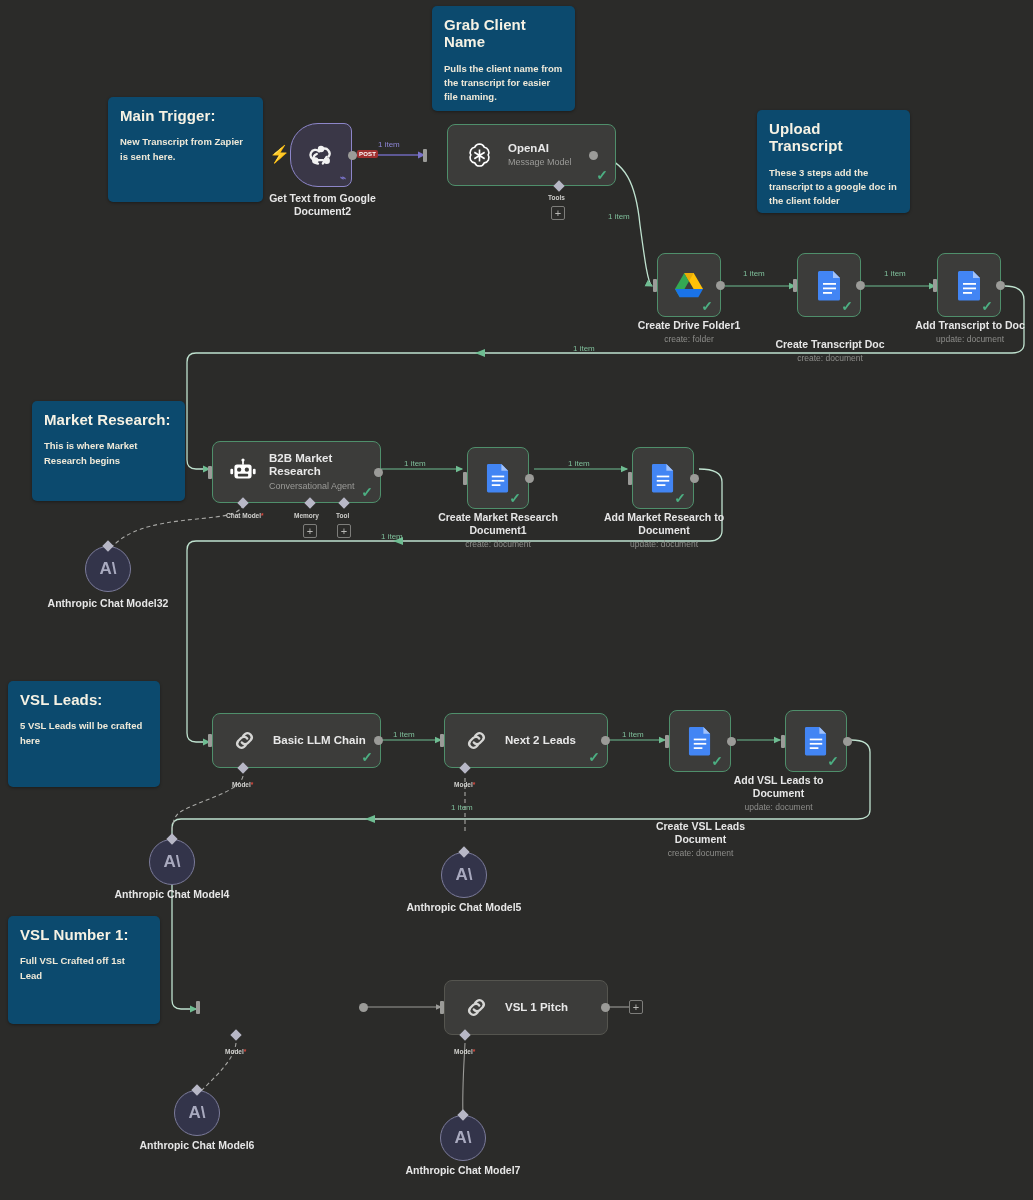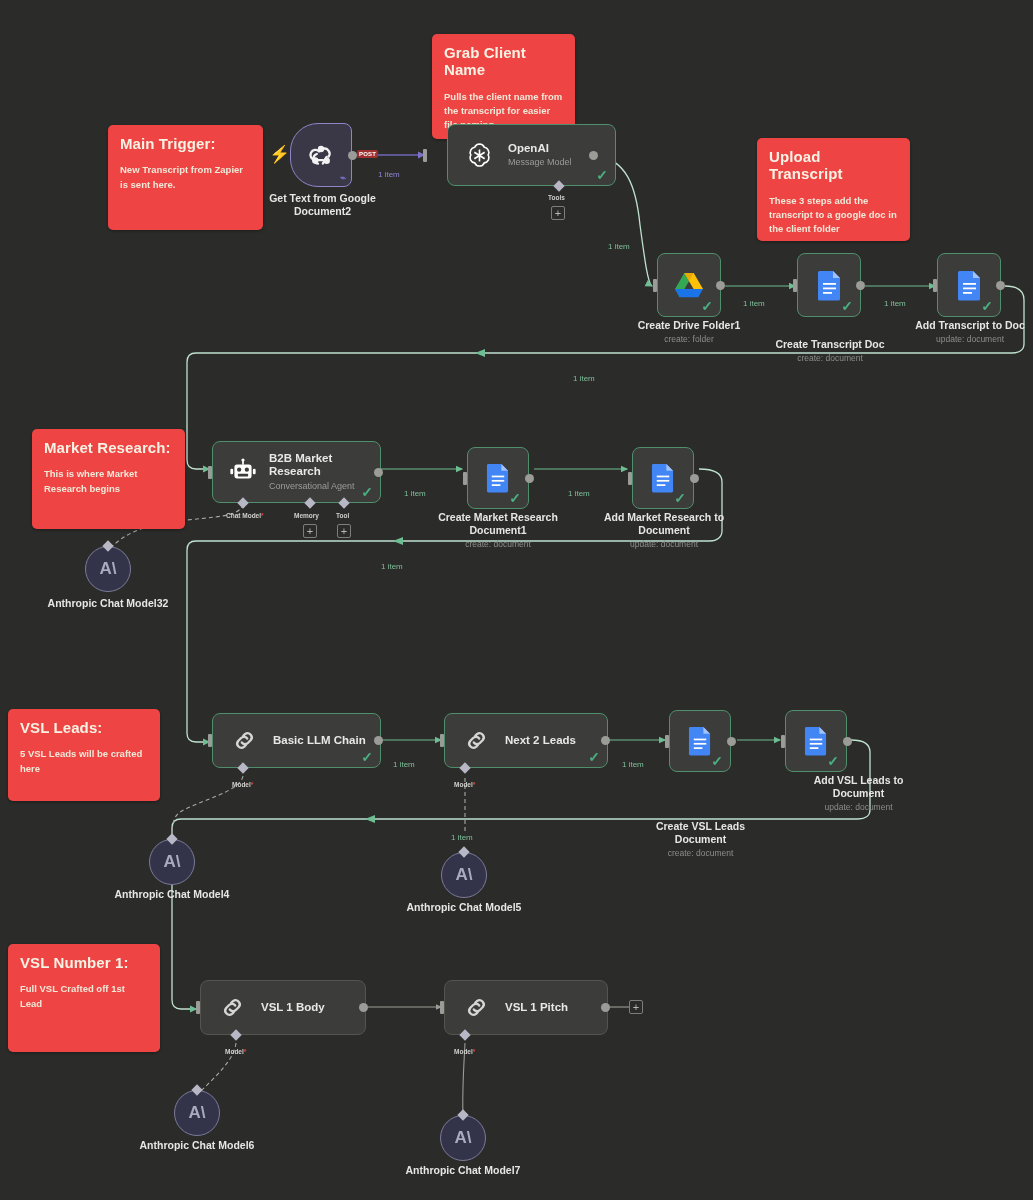--- a/index.html
+++ b/index.html
@@ -12,26 +12,25 @@
   #canvas {
     position: relative;
     width: 1033px; height: 1200px;
     background: #2b2b29;
   }
   #edges { position:absolute; left:0; top:0; width:1033px; height:1200px; pointer-events:none; }
 
   
   .sticky {
     position:absolute;
-    background:#ef4444;
+    background:#0c4a6e;
     border-radius:5px;
     padding:10px 12px;
     color:#f3efe2;
     box-shadow:0 1px 3px rgba(0,0,0,.35);
-    margin-top:28px;
   }
   .sticky .s-title {
     font-size:15px; font-weight:bold; letter-spacing:.1px;
     color:#f6f2e4; margin-bottom:11px; line-height:1.15;
   }
   .sticky .s-body {
     font-size:9.5px; font-weight:bold; line-height:1.5; color:#efe9d8;
   }
 
   
@@ -90,21 +89,21 @@
     position:absolute; width:14px; height:14px;
     border:1px solid #7d7d7a; border-radius:2px;
     color:#b9b9b6; font-size:11px; line-height:12px; text-align:center;
     background:#2b2b29;
   }
   .porttag {
     position:absolute; font-size:6.5px; font-weight:bold; color:#cfcfcc; white-space:nowrap;
   }
   .porttag .req { color:#e04a3f; }
   .edgelabel {
-    position:absolute; font-size:8px; color:#7fbf9a; white-space:nowrap;margin-top:30px;
+    position:absolute; font-size:8px; color:#7fbf9a; white-space:nowrap;
   }
   .edgelabel.violet { color:#8e86d6; }
   .badge-post {
     position:absolute; font-size:6px; font-weight:bold;
     background:#a03030; color:#fff; padding:1px 2px; border-radius:2px;
     letter-spacing:.2px;
   }
   .bolt { position:absolute; color:#ef4b2b; font-size:17px; line-height:1; }
 </style>
 </head>
@@ -183,21 +182,21 @@
   <div class="sticky" style="left:757px; top:110px; width:153px; height:103px;">
     <div class="s-title">Upload Transcript</div>
     <div class="s-body">These 3 steps add the transcript to a google doc in the client folder</div>
   </div>
 
   <div class="sticky" style="left:32px; top:401px; width:153px; height:100px;">
     <div class="s-title">Market Research:</div>
     <div class="s-body">This is where Market Research begins</div>
   </div>
 
-  <div class="sticky" style="left:8px; top:681px; width:152px; height:92px;">
+  <div class="sticky" style="left:8px; top:681px; width:152px; height:106px;">
     <div class="s-title">VSL Leads:</div>
     <div class="s-body">5 VSL Leads will be crafted here</div>
   </div>
 
   <div class="sticky" style="left:8px; top:916px; width:152px; height:108px;">
     <div class="s-title">VSL Number 1:</div>
     <div class="s-body">Full VSL Crafted off 1st Lead</div>
   </div>
 
   <div class="bolt" style="left:269px; top:146px;">⚡</div>
@@ -441,47 +440,38 @@
         <path d="M16 1 l7 7 h-7Z" fill="#a1c2fa"></path>
         <rect x="6" y="13" width="13" height="1.8" fill="#fff"></rect>
         <rect x="6" y="17.5" width="13" height="1.8" fill="#fff"></rect>
         <rect x="6" y="22" width="9" height="1.8" fill="#fff"></rect>
       </svg>
     </span>
     <span class="checkok">✓</span>
   </div>
   <div class="port-in" style="left:781px; top:735px;"></div>
   <div class="port-out" style="left:843px; top:737px;"></div>
-  <div class="nlabel" style="left:792px; top:774px; width:133px;">
+  <div class="nlabel" style="left:712px; top:774px; width:133px;">
     <span>Add VSL Leads to Document</span>
     <span class="sub">update: document</span>
   </div>
   <div class="edgelabel" style="left:451px; top:803px;">1 item</div>
 
   <div class="lmnode" style="left:149px; top:839px;">
     <span>A\</span>
   </div>
   <div class="diamond" style="left:168px; top:835px;"></div>
   <div class="nlabel" style="left:104px; top:888px; width:136px;">Anthropic Chat Model4</div>
 
   <div class="lmnode" style="left:441px; top:852px;">
     <span>A\</span>
   </div>
   <div class="diamond" style="left:460px; top:848px;"></div>
   <div class="nlabel" style="left:396px; top:901px; width:136px;">Anthropic Chat Model5</div>
 
-  <div class="node" style="left:200px; top:980px; width:166px; height:55px; padding-left:18px;">
-    <span class="nicon" style="margin-right:15px;">
-      <svg width="27" height="27" viewBox="0 0 24 24" fill="none" stroke="#d6d6d4" stroke-width="2.1" stroke-linecap="round">
-        <path d="M9.6 13.8a3.6 3.6 0 0 0 5.4.4l2.6-2.6a3.7 3.7 0 0 0-5.2-5.2l-1.5 1.5"></path>
-        <path d="M14.4 10.2a3.6 3.6 0 0 0-5.4-.4l-2.6 2.6a3.7 3.7 0 0 0 5.2 5.2l1.5-1.5"></path>
-      </svg>
-    </span>
-    <span class="ntitle">VSL 1 Body</span>
-  </div>
   <div class="port-in" style="left:196px; top:1001px;"></div>
   <div class="port-out" style="left:359px; top:1003px;"></div>
   <div class="diamond" style="left:232px; top:1031px;"></div>
   <div class="porttag" style="left:225px; top:1048px;">
     <span>Model</span><span class="req">*</span>
   </div>
 
   <div class="node" style="left:444px; top:980px; width:164px; height:55px; padding-left:18px;">
     <span class="nicon" style="margin-right:15px;">
       <svg width="27" height="27" viewBox="0 0 24 24" fill="none" stroke="#d6d6d4" stroke-width="2.1" stroke-linecap="round">

